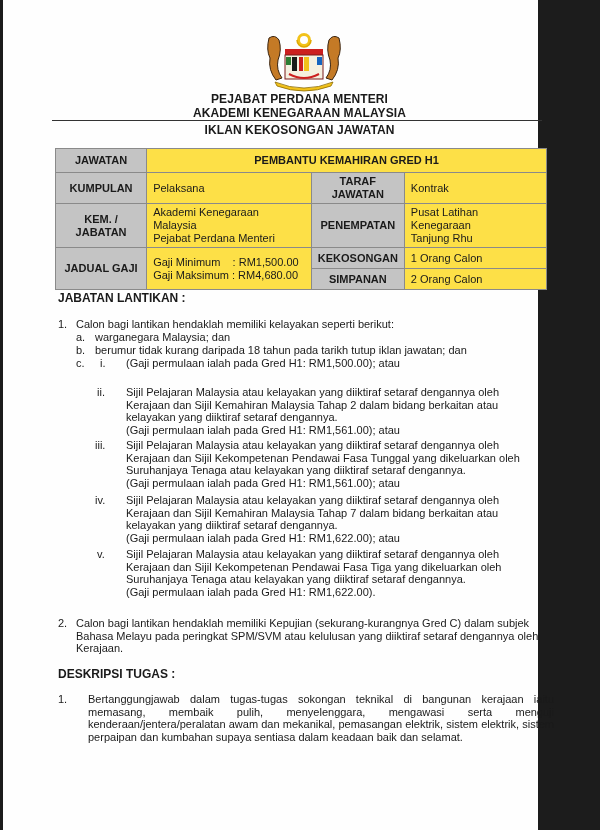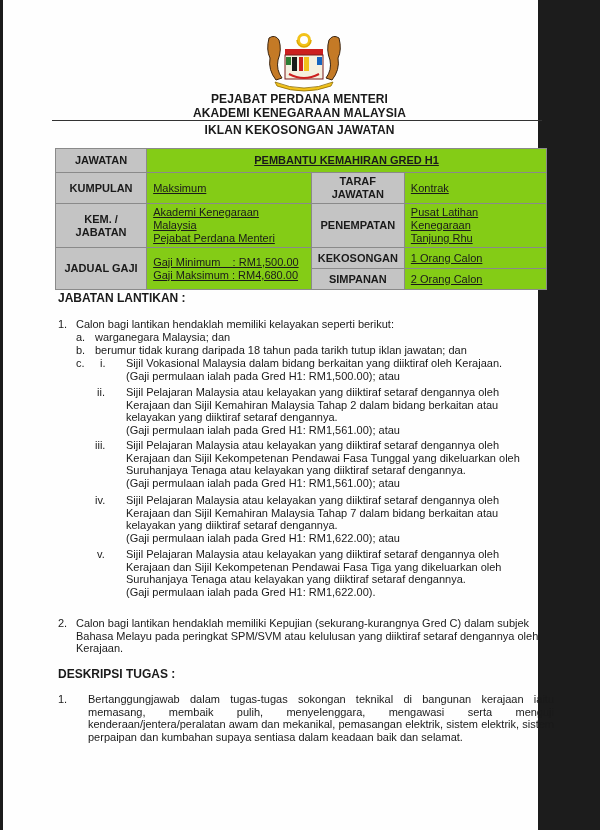--- a/index.html
+++ b/index.html
@@ -25,21 +25,21 @@
   .hdr2 { top: 106px; }
   .hdr3 { top: 123px; }
   .rule { position: absolute; left: 49px; top: 120px; width: 490px; height: 1px; background: #333; }
 
   table.info {
     position: absolute; left: 52px; top: 148px; width: 492px;
     border-collapse: collapse; font-size: 11px; padding-left: 8px;
   }
   table.info td { border: 1px solid #8a8a8a; padding: 2px 6px; line-height: 13px; vertical-align: middle; }
   td.lbl { background: #c4c4c4; font-weight: bold; text-align: center; color: #1a1a1a; }
-  td.val { background: #84cc16; text-decoration: underline; }
+  td.val { background: #fde047; }
   td.head-val { text-align: center; font-weight: bold; }
 
   .sec-title { position: absolute; left: 55px; font-weight: bold; font-size: 12px; }
   .body-text { position: absolute; font-size: 11px; line-height: 12.6px; white-space: nowrap; }
   .num { position: absolute; font-size: 11px; line-height: 12.6px; }
   .justify { white-space: normal; text-align: justify; text-align-last: left; margin-left: 15px; }
 </style>
 </head>
 <body>
 
@@ -78,21 +78,21 @@
         <col style="width:89px">
         <col style="width:146px">
     </colgroup>
     <tbody>
         <tr style="height:24px">
       <td class="lbl">JAWATAN</td>
       <td class="val head-val" colspan="3">PEMBANTU KEMAHIRAN GRED H1</td>
     </tr>
     <tr style="height:29px">
       <td class="lbl">KUMPULAN</td>
-      <td class="val">Maksimum</td>
+      <td class="val">Pelaksana</td>
       <td class="lbl">
         <div>TARAF</div>
         <div>JAWATAN</div>
       </td>
       <td class="val">Kontrak</td>
     </tr>
     <tr style="height:35px">
       <td class="lbl">
         <div>KEM. /</div>
         <div>JABATAN</div>
@@ -131,21 +131,20 @@
   <div class="num" style="left:73px; top:331px">a.</div>
   <div class="body-text" style="left:92px; top:331px">warganegara Malaysia; dan</div>
 
   <div class="num" style="left:73px; top:344px">b.</div>
   <div class="body-text" style="left:92px; top:344px">berumur tidak kurang daripada 18 tahun pada tarikh tutup iklan jawatan; dan</div>
 
   <div class="num" style="left:73px; top:357px">c.</div>
 
   <div class="num" style="left:97px; top:357px">i.</div>
   <div class="body-text" style="left:123px; top:357px">
-    <div>Sijil Vokasional Malaysia dalam bidang berkaitan yang diiktiraf oleh Kerajaan.</div>
     <div>(Gaji permulaan ialah pada Gred H1: RM1,500.00); atau</div>
   </div>
 
   <div class="num" style="left:94px; top:386px">ii.</div>
   <div class="body-text" style="left:123px; top:386px">
     <div>Sijil Pelajaran Malaysia atau kelayakan yang diiktiraf setaraf dengannya oleh</div>
     <div>Kerajaan dan Sijil Kemahiran Malaysia Tahap 2 dalam bidang berkaitan atau</div>
     <div>kelayakan yang diiktiraf setaraf dengannya.</div>
     <div>(Gaji permulaan ialah pada Gred H1: RM1,561.00); atau</div>
   </div>

